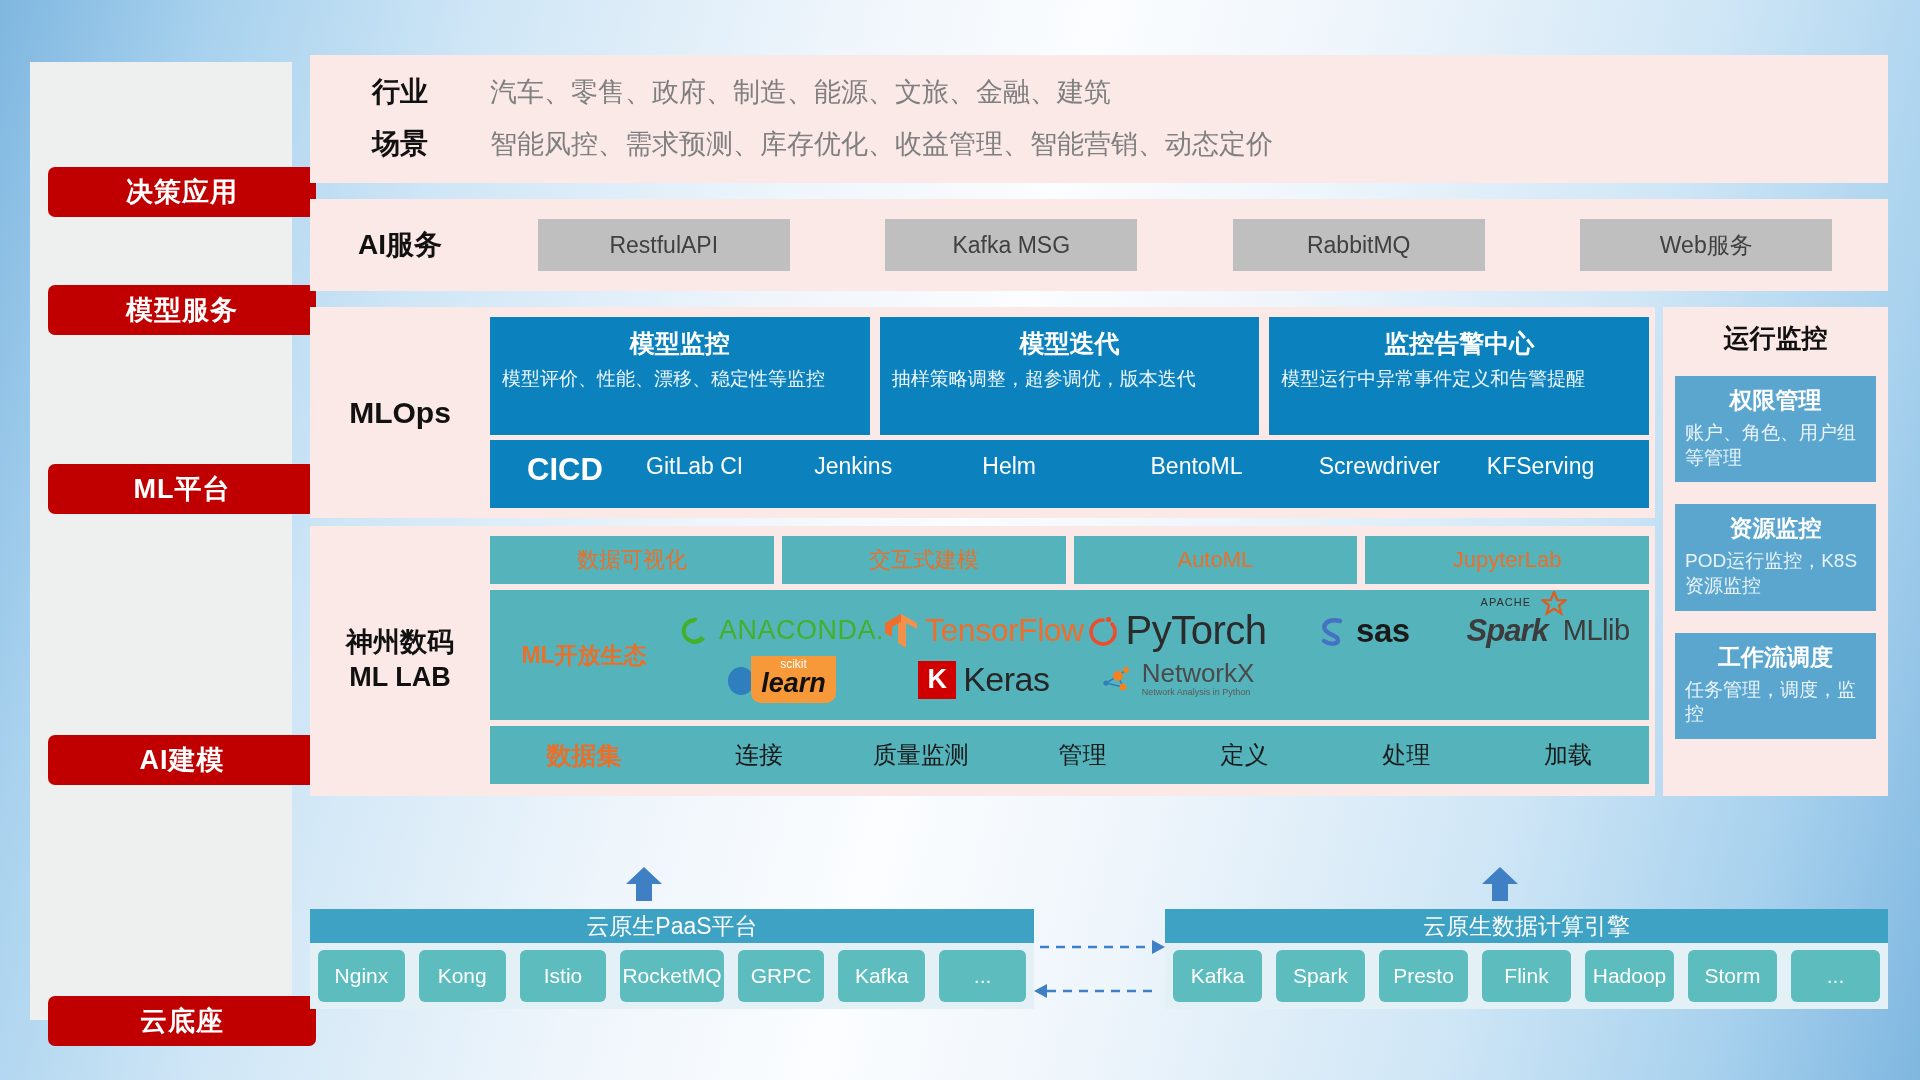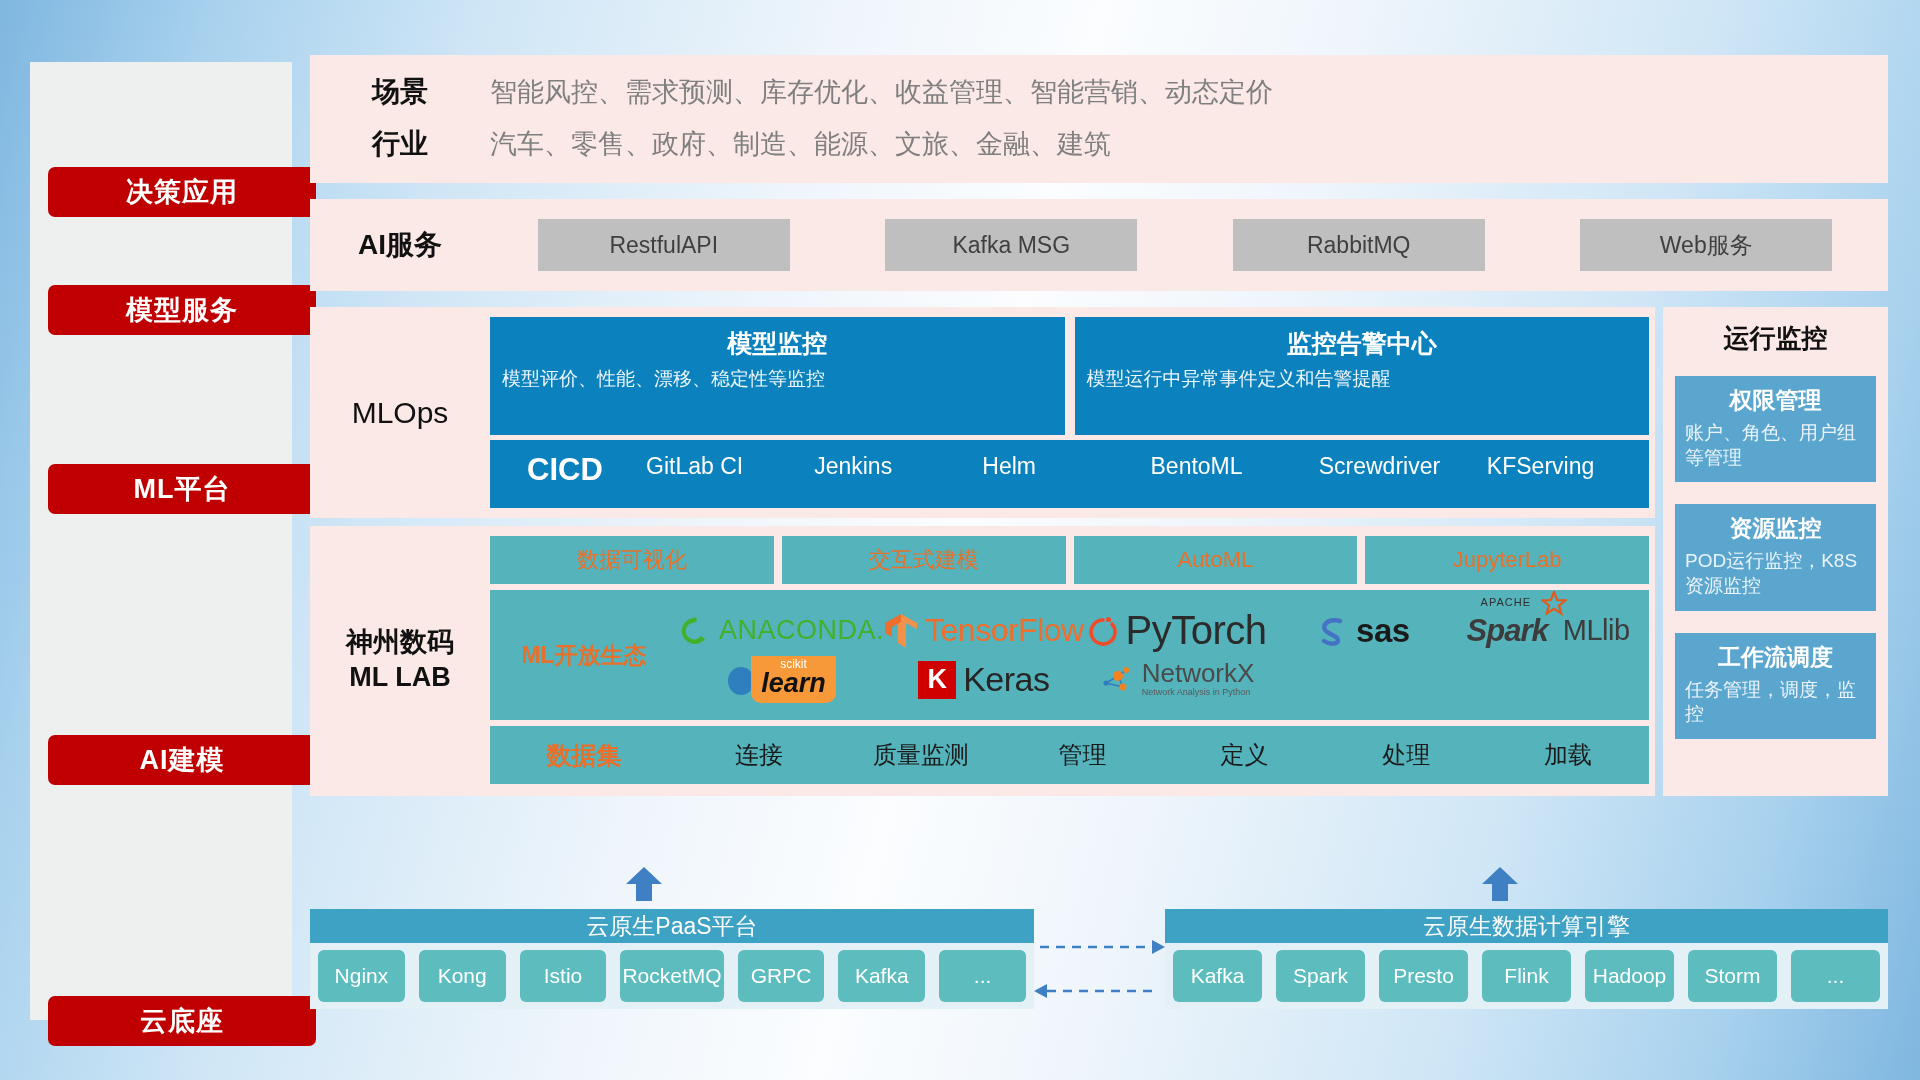--- a/index.html
+++ b/index.html
@@ -67,21 +67,21 @@
   #mid { display: flex; margin-top: 16px; gap: 8px; }
   #mid-left { width: 1345px; }
 
   
   #band-mlops {
     background: #fbe9e7; display: flex; align-items: stretch;
     padding: 10px 0 10px 0;
   }
   .mlops-key {
     width: 180px; display: flex; align-items: center; justify-content: center;
-    font-size: 30px; font-weight: normal; color: #111;
+    font-size: 30px; font-weight: bold; color: #111;
   }
   #mlops-body { flex: 1; display: flex; flex-direction: column; gap: 5px; padding-right: 6px; }
   #mlops-cards { display: flex; gap: 10px; }
   .mlops-card {
     flex: 1; background: #0b82bd; color: #fff; padding: 10px 12px 14px 12px;
     min-height: 118px;
   }
   .mlops-card-title {
     text-align: center; font-size: 25px; font-weight: bold; margin-bottom: 6px;
   }
@@ -198,26 +198,26 @@
   </div>
   <div class="rail-chip" id="rail-4">
     <span>云底座</span>
   </div>
 </div>
 
 <div id="main">
 
   <div id="band-industry">
     <div class="ind-row">
+      <div class="ind-key">行业</div>
+      <div class="ind-val">汽车、零售、政府、制造、能源、文旅、金融、建筑</div>
+    </div>
+    <div class="ind-row">
       <div class="ind-key">场景</div>
       <div class="ind-val">智能风控、需求预测、库存优化、收益管理、智能营销、动态定价</div>
-    </div>
-    <div class="ind-row">
-      <div class="ind-key">行业</div>
-      <div class="ind-val">汽车、零售、政府、制造、能源、文旅、金融、建筑</div>
     </div>
   </div>
 
   <div id="band-ai">
     <div class="ai-key">AI服务</div>
     <div id="ai-chips">
       <div class="ai-chip">RestfulAPI</div>
       <div class="ai-chip">Kafka MSG</div>
       <div class="ai-chip">RabbitMQ</div>
       <div class="ai-chip">Web服务</div>
@@ -227,20 +227,24 @@
   <div id="mid">
     <div id="mid-left">
 
       <div id="band-mlops">
         <div class="mlops-key">MLOps</div>
         <div id="mlops-body">
           <div id="mlops-cards">
             <div class="mlops-card">
               <div class="mlops-card-title">模型监控</div>
               <div class="mlops-card-desc">模型评价、性能、漂移、稳定性等监控</div>
+            </div>
+            <div class="mlops-card">
+              <div class="mlops-card-title">模型迭代</div>
+              <div class="mlops-card-desc">抽样策略调整，超参调优，版本迭代</div>
             </div>
             <div class="mlops-card">
               <div class="mlops-card-title">监控告警中心</div>
               <div class="mlops-card-desc">模型运行中异常事件定义和告警提醒</div>
             </div>
           </div>
           <div id="cicd-strip">
             <div class="cicd-title">CICD</div>
             <div class="cicd-items">
               <div class="cicd-item">GitLab CI</div>

